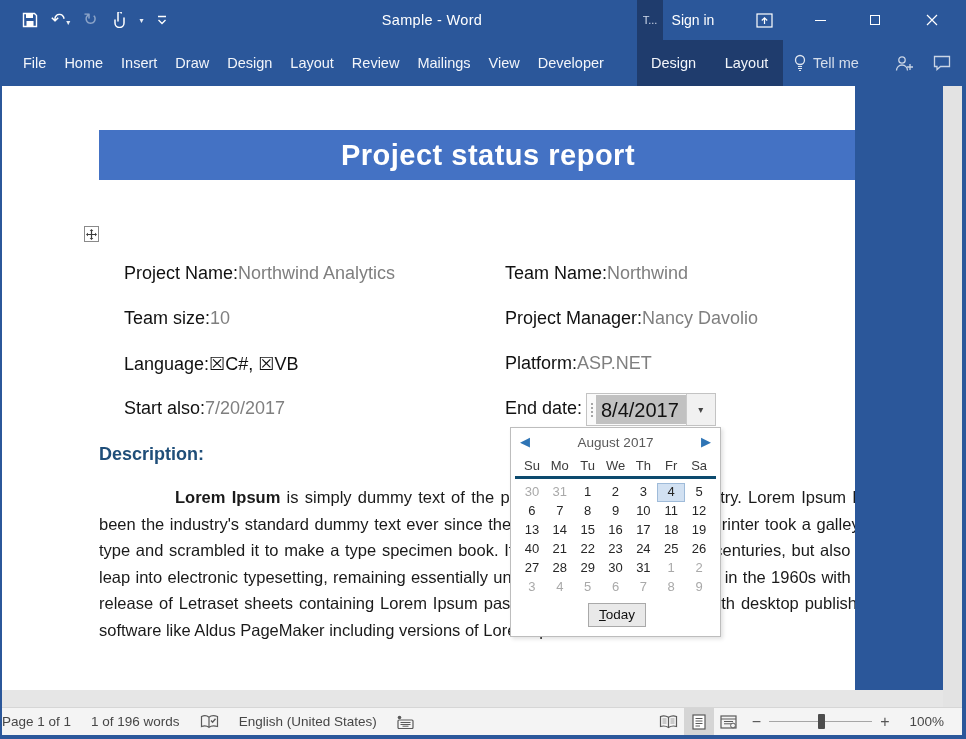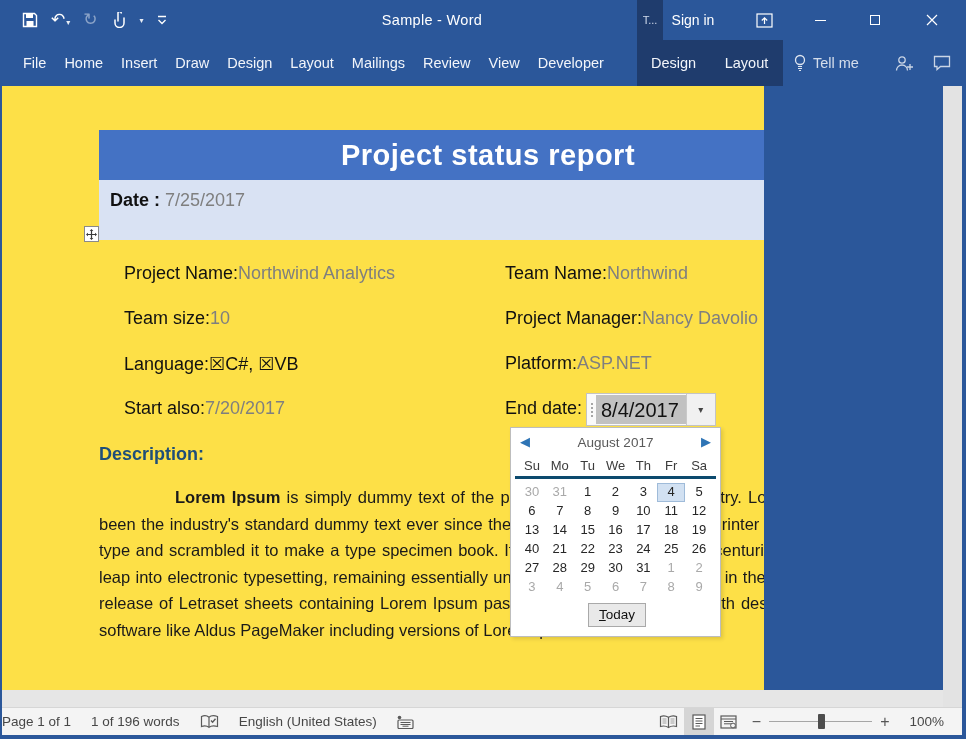--- a/index.html
+++ b/index.html
@@ -31,21 +31,21 @@
   .tabs { position:absolute; left:14px; top:0; height:46px; display:flex; }
   .tab { padding:0 9px; height:46px; line-height:46px; font-size:14.5px; color:#F2F5FA; }
   .ctx-group { position:absolute; left:637px; top:0; width:146px; height:46px; background:#1F3C6D; display:flex; }
   .ctx-group .tab { width:73px; text-align:center; padding:0; }
   .tellme { position:absolute; left:793px; top:0; height:46px; display:flex; align-items:center; gap:6px;
             color:rgba(255,255,255,.8); font-size:14.5px; }
   .tr-icon { position:absolute; top:0; height:46px; display:flex; align-items:center; opacity:.75; }
   .share-pos { left:895px; } .comment-pos { left:933px; }
 
   
-  .docarea { position:absolute; left:2px; top:86px; width:762px; height:604px; background:#fde047; overflow:hidden; }
+  .docarea { position:absolute; left:2px; top:86px; width:853px; height:604px; background:#ffffff; overflow:hidden; }
   .vscroll { position:absolute; right:4px; top:86px; width:19px; height:621px; background:#E3E3E3; }
   .hscroll { position:absolute; left:2px; top:690px; width:941px; height:17px; background:#E6E6E6; }
 
   .banner { position:absolute; left:97px; top:44px; width:778px; height:50px; background:#4472C4;
             color:#fff; font-size:29px; font-weight:bold; text-align:center; line-height:50px; letter-spacing:.5px; }
   .daterow { position:absolute; left:97px; top:94px; width:778px; height:60px; background:#D9E2F3;
              padding:10px 0 0 11px; font-size:18px; }
   .daterow b { color:#111; }
   .daterow .val { color:#7F7F7F; }
   .move-handle { position:absolute; left:82px; top:140px; width:15px; height:16px; background:#fff;
@@ -158,22 +158,22 @@
   </div>
 
   <div class="tabrow">
     <div class="tabs">
         <span class="tab">File</span>
         <span class="tab">Home</span>
         <span class="tab">Insert</span>
         <span class="tab">Draw</span>
         <span class="tab">Design</span>
         <span class="tab">Layout</span>
+        <span class="tab">Review</span>
         <span class="tab">Mailings</span>
-        <span class="tab">Review</span>
         <span class="tab">View</span>
         <span class="tab">Developer</span>
       </div>
     <div class="ctx-group">
         <span class="tab">Design</span>
         <span class="tab">Layout</span>
       </div>
     <div class="tellme">
       <span>
         <svg width="14" height="18" viewBox="0 0 14 18">
@@ -192,24 +192,20 @@
     </div>
     <div class="tr-icon comment-pos">
       <svg width="18" height="16" viewBox="0 0 18 16">
           <path d="M1.5 1.5 h15 v10 h-9 l-3.5 3 v-3 h-2.5 z" fill="none" stroke="#fff" stroke-width="1.3"></path>
         </svg>
     </div>
   </div>
 
   <div class="docarea">
     <div class="banner">Project status report</div>
-    <div class="daterow">
-      <b>Date :</b>
-      <span class="val">7/25/2017</span>
-    </div>
     <div class="move-handle">
       <svg width="11" height="11" viewBox="0 0 11 11">
           <path d="M5.5 0 L7.3 2 H6.1 V4.9 H9 V3.7 L11 5.5 L9 7.3 V6.1 H6.1 V9 H7.3 L5.5 11 L3.7 9 H4.9 V6.1 H2 V7.3 L0 5.5 L2 3.7 V4.9 H4.9 V2 H3.7 Z" fill="#3A3A3A"></path>
         </svg>
     </div>
 
     <div class="frow r1">
       <span class="cell-l"><span class="flabel">Project Name:</span><span class="fvalue">Northwind Analytics</span></span>
       <span class="cell-r"><span class="flabel">Team Name:</span><span class="fvalue">Northwind</span></span>
     </div>

